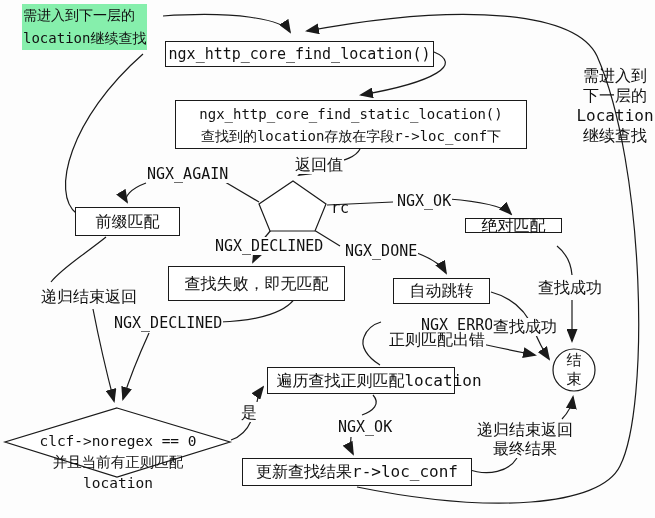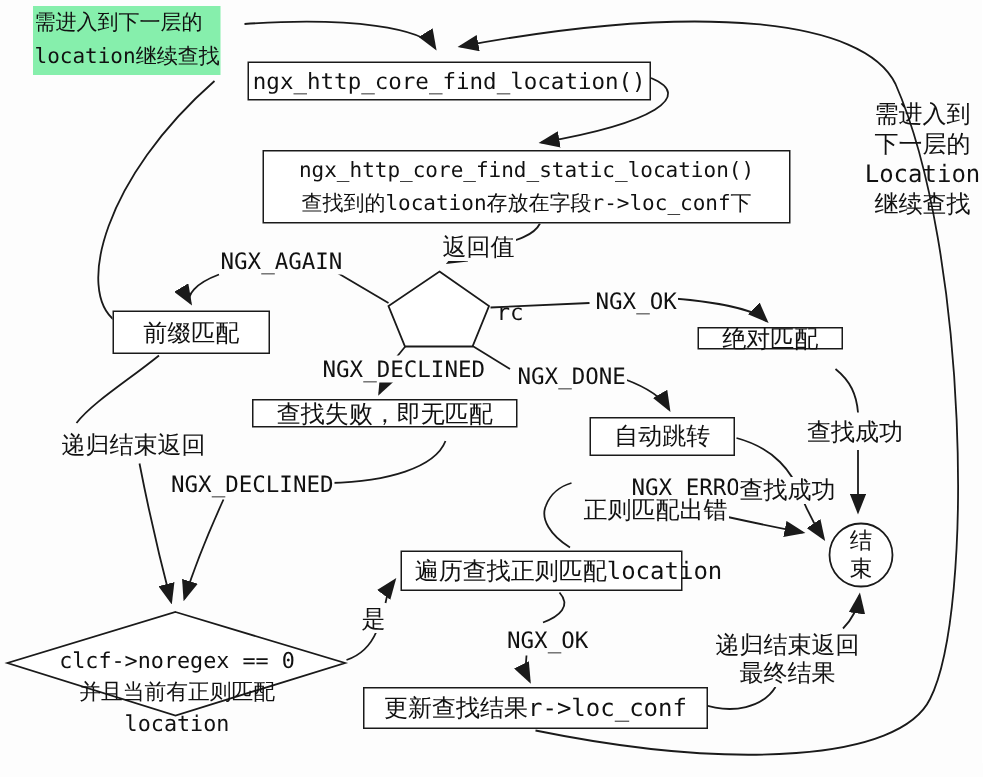--- a/index.html
+++ b/index.html
@@ -105,21 +105,21 @@
   </div>
 
   <div class="node" style="left:75px;top:207px;width:105px;height:29px;">
     <span class="cjk">前缀匹配</span>
   </div>
 
   <div class="node" style="left:465px;top:218px;width:97px;height:15px;">
     <span class="cjk">绝对匹配</span>
   </div>
 
-  <div class="node" style="left:168px;top:266px;width:177px;height:19px;">
+  <div class="node" style="left:168px;top:266px;width:177px;height:35px;">
     <span class="cjk">查找失败，即无匹配</span>
   </div>
 
   <div class="node" style="left:393px;top:278px;width:97px;height:26px;">
     <span class="cjk">自动跳转</span>
   </div>
 
   <div class="node" style="left:267px;top:367px;width:188px;height:27px;padding-left:36px;">
     <span class="cjk">遍历查找正则匹配location</span>
   </div>

